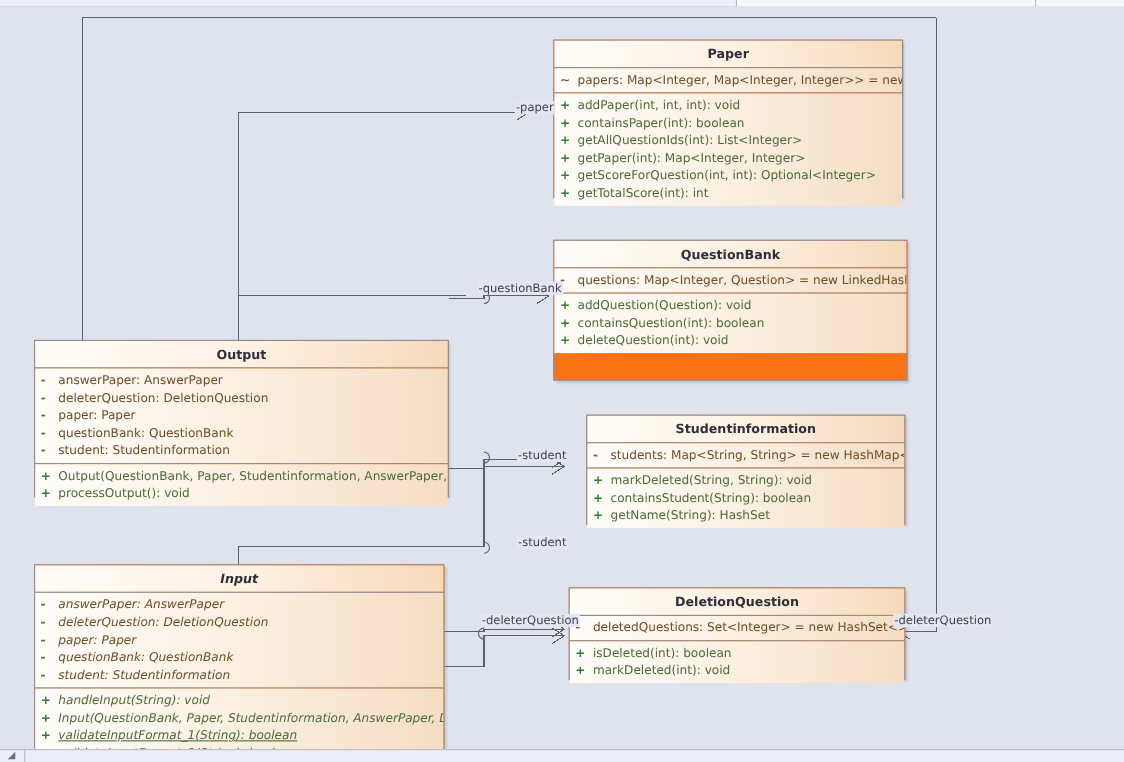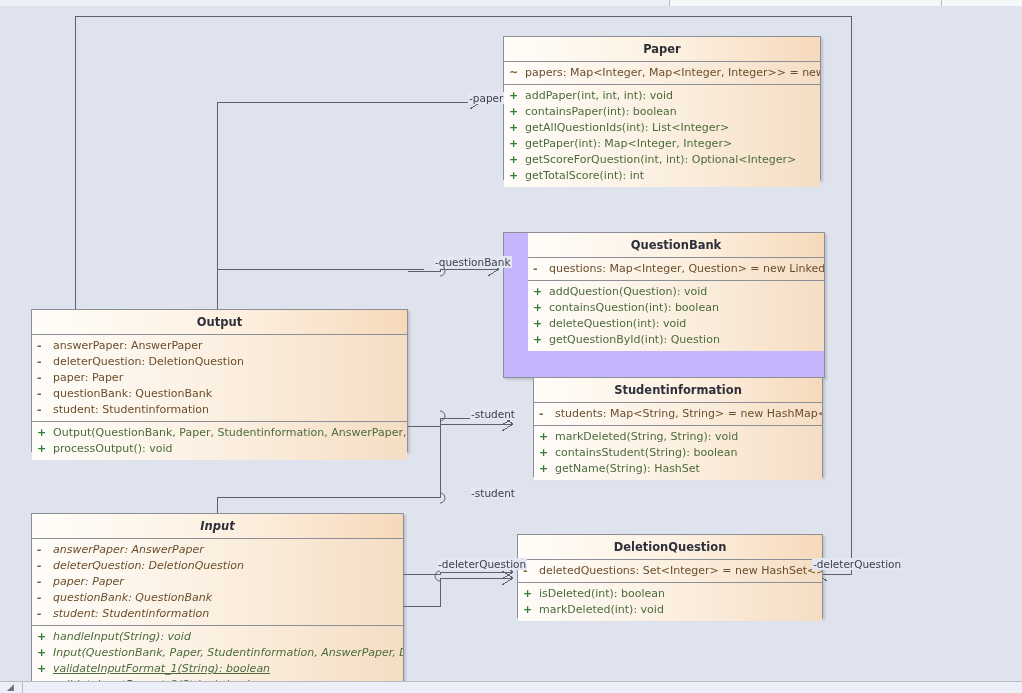--- a/index.html
+++ b/index.html
@@ -53,21 +53,21 @@
   .vsep {
     position: absolute;
     top: 681px;
     width: 1px; height: 12px;
     background: #b9bbc4;
   }
 
   
   .uml {
     position: absolute;
-    background: #c4b5fd;
+    background: #f97316;
     border: 1px solid #8d8f96;
     box-shadow: 2px 2px 2px rgba(80,80,90,0.22);
     box-sizing: border-box;
   }
   .uml .hdr {
     height: 24px;
     line-height: 24px;
     text-align: center;
     font-weight: bold;
     font-size: 11.5px;
@@ -184,32 +184,31 @@
       <div class="sect last">
         <div class="row op"><span class="vis">+</span><span class="txt">addPaper(int, int, int): void</span></div>
         <div class="row op"><span class="vis">+</span><span class="txt">containsPaper(int): boolean</span></div>
         <div class="row op"><span class="vis">+</span><span class="txt">getAllQuestionIds(int): List&lt;Integer&gt;</span></div>
         <div class="row op"><span class="vis">+</span><span class="txt">getPaper(int): Map&lt;Integer, Integer&gt;</span></div>
         <div class="row op"><span class="vis">+</span><span class="txt">getScoreForQuestion(int, int): Optional&lt;Integer&gt;</span></div>
         <div class="row op"><span class="vis">+</span><span class="txt">getTotalScore(int): int</span></div>
       </div>
     </div>
 
-    <div class="uml" style="left:503px;top:226px;width:322px;height:146px;padding-left:24px;">
+    <div class="uml" style="left:503px;top:212px;width:322px;height:128px;">
       <div class="hdr">QuestionBank</div>
       <div class="sect">
         <div class="row attr">
           <span class="vis">-</span><span class="txt">questions: Map&lt;Integer, Question&gt; = new LinkedHashM ... {readOnly}</span>
         </div>
       </div>
       <div class="sect last">
         <div class="row op"><span class="vis">+</span><span class="txt">addQuestion(Question): void</span></div>
         <div class="row op"><span class="vis">+</span><span class="txt">containsQuestion(int): boolean</span></div>
         <div class="row op"><span class="vis">+</span><span class="txt">deleteQuestion(int): void</span></div>
-        <div class="row op"><span class="vis">+</span><span class="txt">getQuestionById(int): Question</span></div>
       </div>
     </div>
 
     <div class="uml" style="left:517px;top:371px;width:290px;height:100px;margin-left:16px;">
       <div class="hdr">Studentinformation</div>
       <div class="sect">
         <div class="row attr">
           <span class="vis">-</span><span class="txt">students: Map&lt;String, String&gt; = new HashMap&lt;&gt;() {readOnly}</span>
         </div>
       </div>

